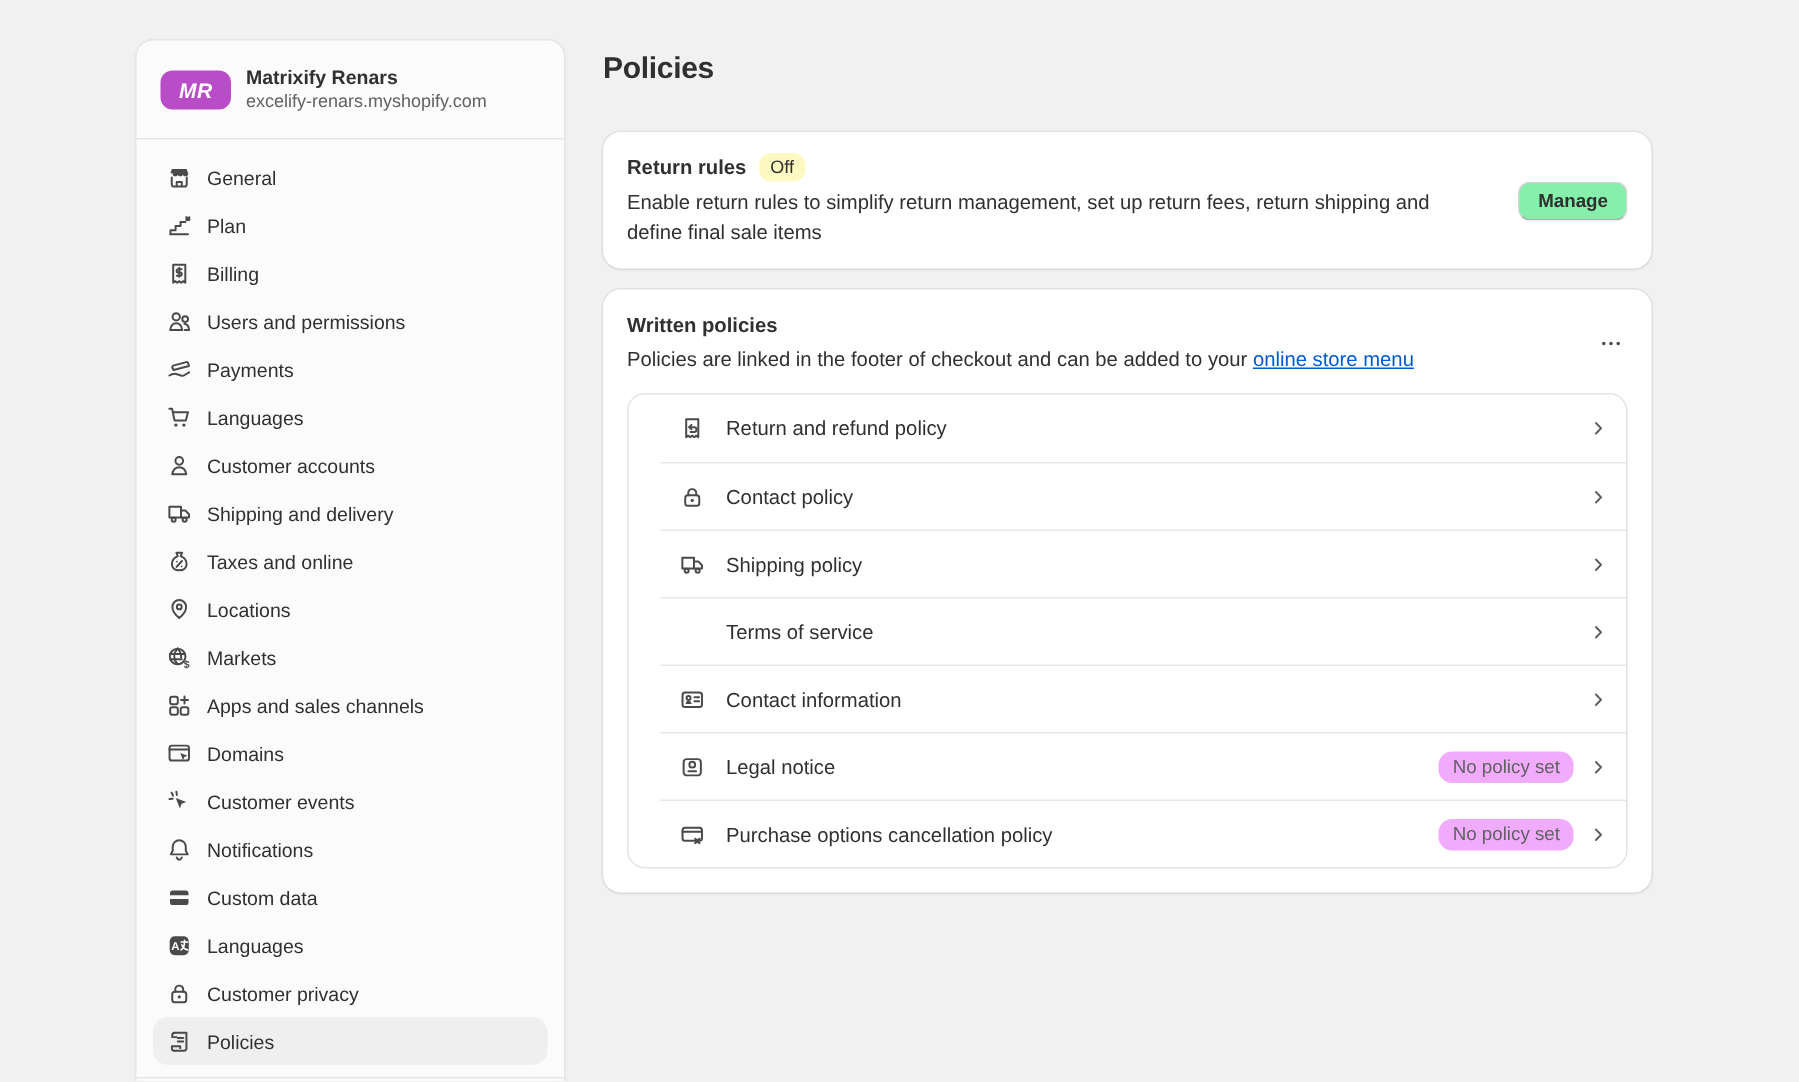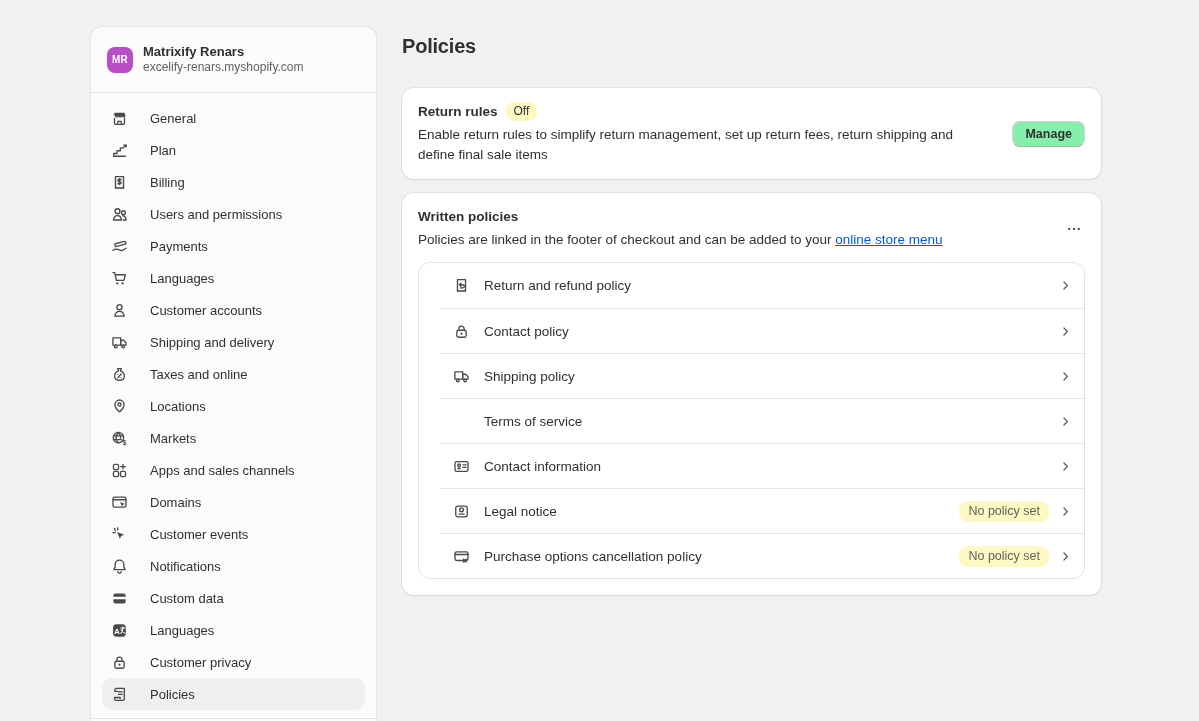--- a/index.html
+++ b/index.html
@@ -19,30 +19,30 @@
     border:1px solid #e5e5e5; border-bottom:none;
     border-radius:12px 12px 0 0;
     box-shadow:0 1px 2px rgba(0,0,0,.04);
   }
   .store-header {
     display:flex; align-items:center; gap:10px;
     padding:17px 16px;
     border-bottom:1px solid #e5e5e5;
   }
   .avatar {
-    width:26px; height:26px; border-radius:8px; flex:0 0 auto;
+    width:47px; height:26px; border-radius:8px; flex:0 0 auto;
     background:#b84dc7; color:#fff;
     display:flex; align-items:center; justify-content:center;
-    font-size:10px; font-weight:700; letter-spacing:.2px;
+    font-size:14px; font-weight:700; letter-spacing:.2px;font-style:italic;
   }
   .store-name { font-size:13px; font-weight:700; line-height:16px; color:#303030; }
   .store-domain { font-size:12px; line-height:15px; color:#616161; }
   .nav { padding:9px 11px 0; }
   .nav-item {
-    height:32px; display:flex; align-items:center; gap:21px;
+    height:32px; display:flex; align-items:center; gap:9px;
     padding:0 8px; border-radius:10px;
     font-size:13px; color:#303030; cursor:pointer; white-space:nowrap;
   }
   .nav-item.selected { background:#efeff0; }
   .nav-ic { width:19px; display:flex; justify-content:center; align-items:center; flex:0 0 auto; }
   .sidebar-divider { margin-top:8px; border-top:1px solid #e5e5e5; }
 
   
   .main { position:absolute; left:402px; top:0; width:699px; }
   .page-title { margin-top:35px; font-size:20px; line-height:23px; font-weight:700; color:#303030; letter-spacing:-.2px; }
@@ -71,21 +71,21 @@
     position:absolute; top:28px; right:14px; width:26px; height:20px;
     display:flex; align-items:center; justify-content:center;
     border-radius:6px; cursor:pointer;
   }
   .policy-list { margin-top:12px; border:1px solid #e3e3e3; border-radius:12px; overflow:hidden; background:#fff;padding-left:21px; }
   .policy-row { height:45px; display:flex; align-items:center; padding:0 12px; cursor:pointer; }
   .policy-row + .policy-row { border-top:1px solid #e8e8e8; }
   .row-ic { width:19px; display:flex; justify-content:center; align-items:center; flex:0 0 auto; }
   .row-label { margin-left:13px; font-size:13.5px; color:#303030; flex:1; }
   .row-badge {
-    background:#fef9c3; border-radius:9px; padding:3px 9px;
+    background:#f0abfc; border-radius:9px; padding:3px 9px;
     font-size:12.5px; line-height:15px; color:#616161; margin-right:10px; white-space:nowrap;
   }
   .chev { display:flex; align-items:center; }
 </style>
 </head>
 <body style="background: rgb(241, 241, 241);">
 
 <aside class="sidebar">
   <div class="store-header">
     <div class="avatar" style="background: rgb(184, 77, 199);">

